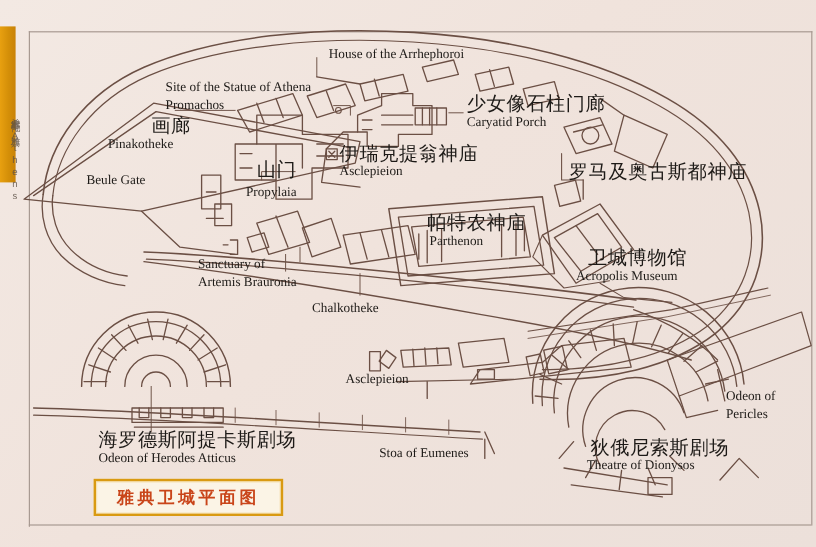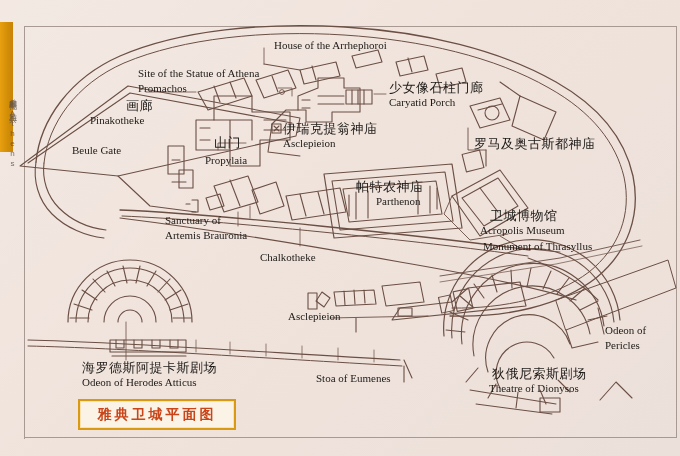--- a/index.html
+++ b/index.html
@@ -39,21 +39,21 @@
 
   svg#map{position:absolute;left:0;top:0;width:680px;height:456px;}
 
   
   .lbl{
     position:absolute;color:#1d1a17;white-space:nowrap;
     font-family:Liberation Serif, serif;
     line-height:11px;
   }
   .en{font-size:11px;}
-  .cn{font-size:13px;letter-spacing:.5px;}
+  .cn{font-size:16px;letter-spacing:.5px;}
 
   
   #title-box{
     position:absolute;left:78px;top:399px;width:154px;height:27px;
     background:#fbf4e6;
     border:2px solid #d99a12;
     box-shadow:0 0 0 1px #f6e2b4 inset;
     display:flex;align-items:center;justify-content:center;
   }
   #title-box span{
@@ -272,29 +272,28 @@
   <div class="lbl en" style="left:283px;top:138px">Asclepieion</div>
 
   <div class="lbl en" style="left:72px;top:145px">Beule Gate</div>
 
   <div class="lbl cn" style="left:214px;top:137px">山门</div>
   <div class="lbl en" style="left:205px;top:155px">Propylaia</div>
 
   <div class="lbl cn" style="left:474px;top:138px">罗马及奥古斯都神庙</div>
 
   <div class="lbl cn" style="left:356px;top:181px">帕特农神庙</div>
-  <div class="lbl en" style="left:376px;top:196px">Parthenon</div>
+  <div class="lbl en" style="left:358px;top:196px">Parthenon</div>
 
   <div class="lbl en" style="left:165px;top:215px">Sanctuary of</div>
   <div class="lbl en" style="left:165px;top:230px">Artemis Brauronia</div>
 
   <div class="lbl cn" style="left:490px;top:210px">卫城博物馆</div>
   <div class="lbl en" style="left:480px;top:225px">Acropolis Museum</div>
 
-  <div class="lbl en" style="left:483px;top:241px">Monument of Thrasyllus</div>
 
   <div class="lbl en" style="left:260px;top:252px">Chalkotheke</div>
 
   <div class="lbl en" style="left:288px;top:311px">Asclepieion</div>
 
   <div class="lbl en" style="left:605px;top:325px">Odeon of</div>
   <div class="lbl en" style="left:605px;top:340px">Pericles</div>
 
   <div class="lbl cn" style="left:82px;top:362px">海罗德斯阿提卡斯剧场</div>
   <div class="lbl en" style="left:82px;top:377px">Odeon of Herodes Atticus</div>

